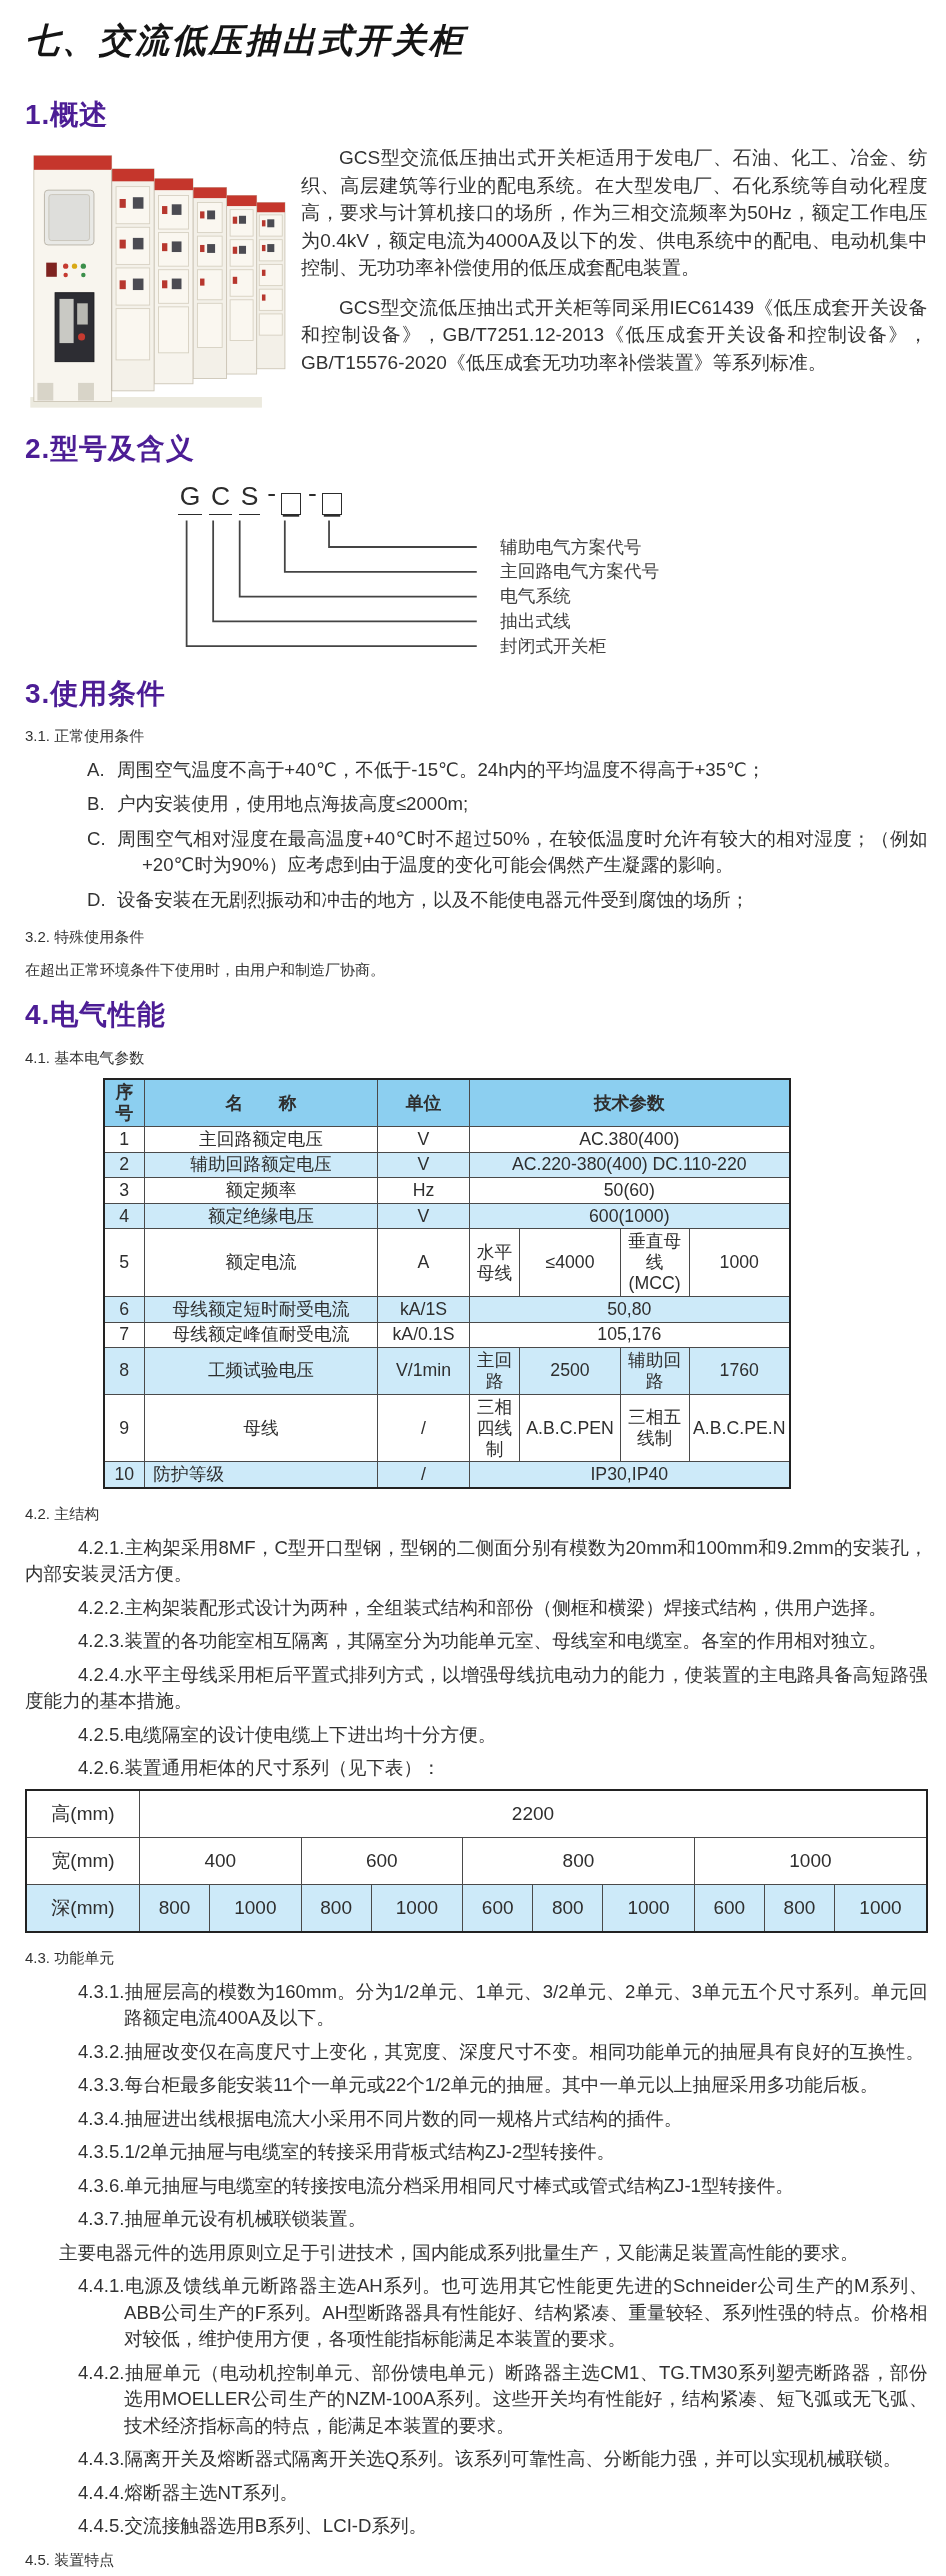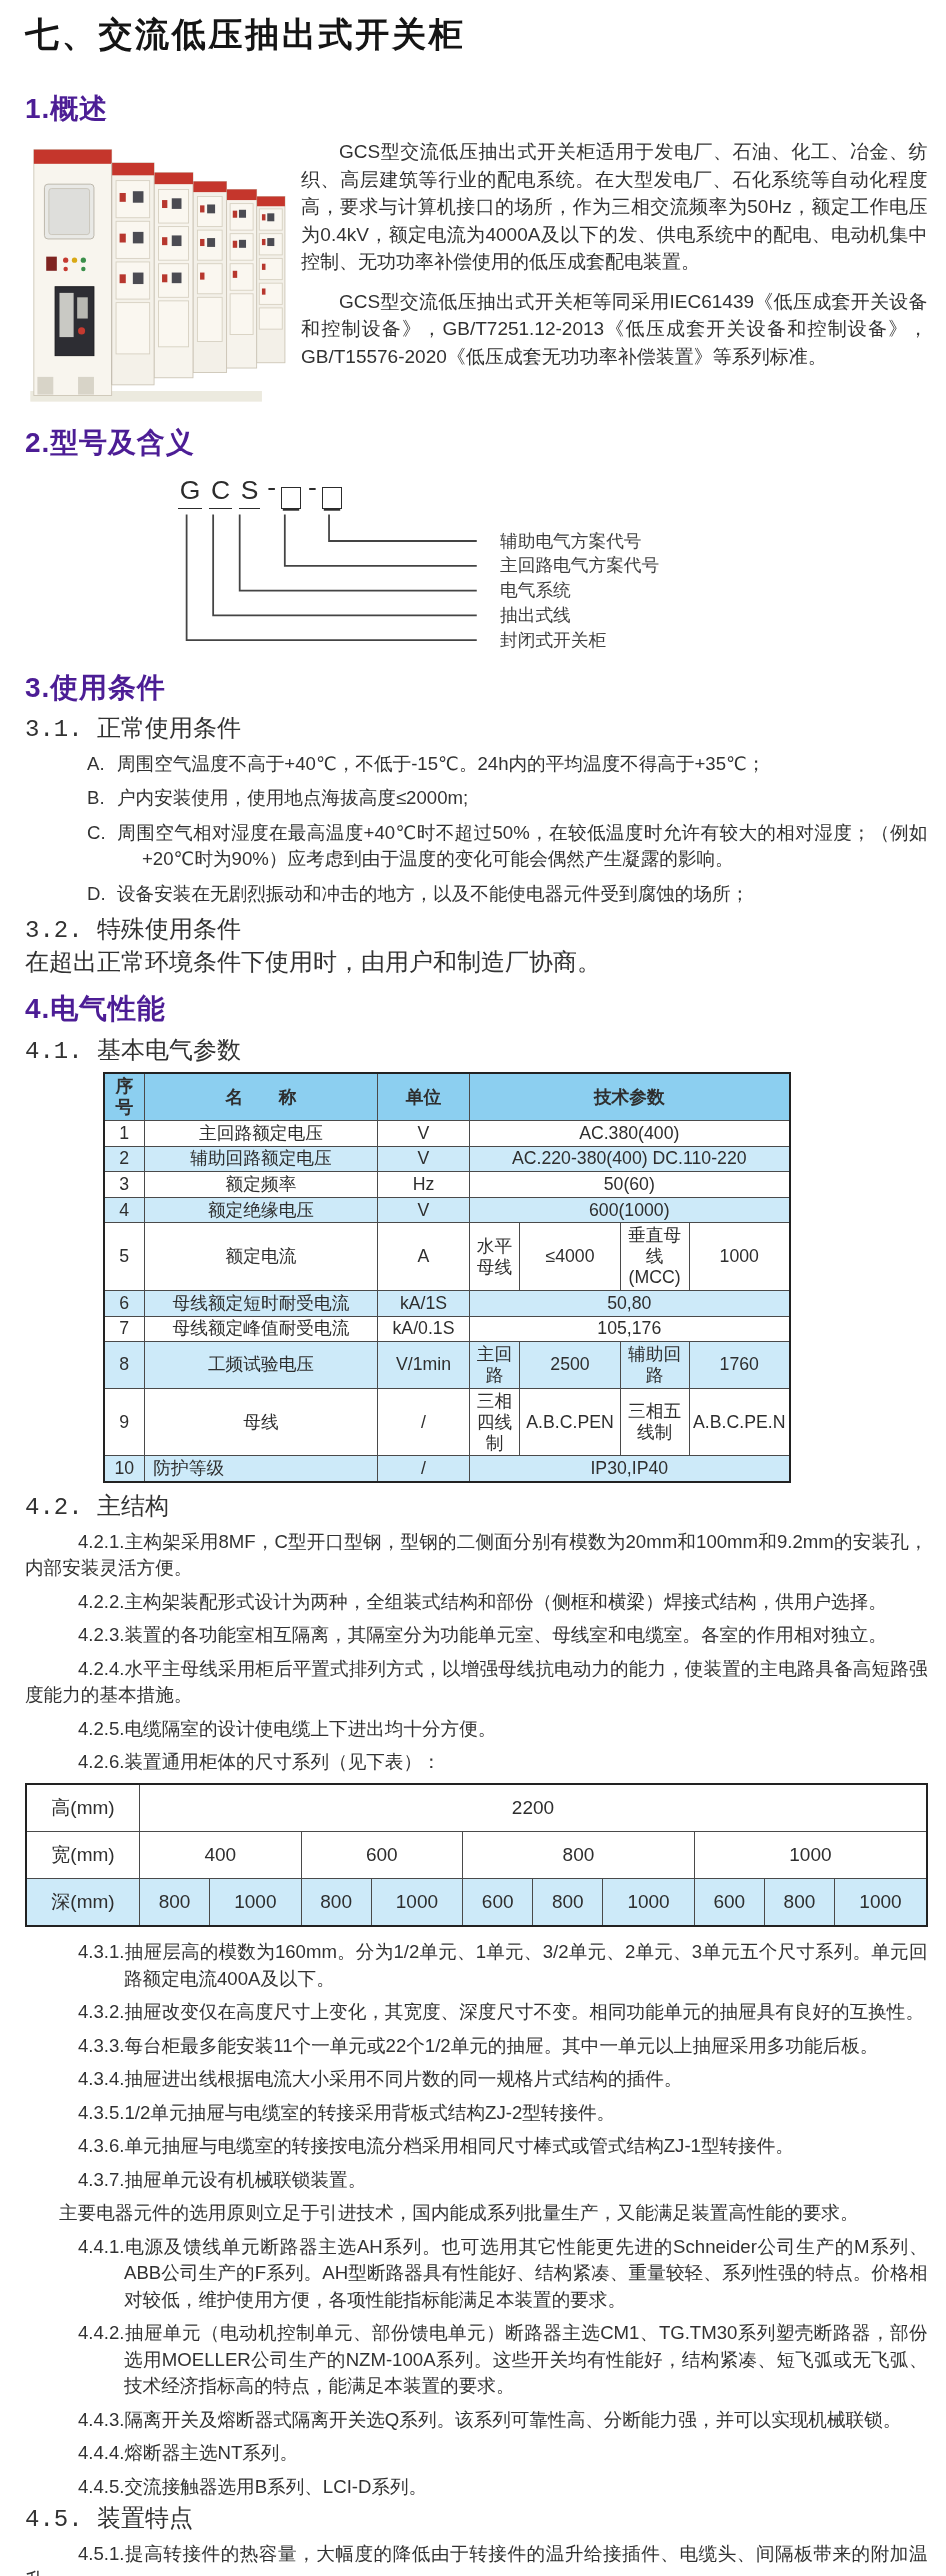--- a/index.html
+++ b/index.html
@@ -1,30 +1,30 @@
 <!DOCTYPE html>
 <html style="font-size:14px"><head>
 <meta charset="utf-8">
 <style>
   html,body{margin:0;padding:0;background:#ffffff;}
   body{width:947px;height:2576px;overflow:hidden;
        font-family:"Liberation Sans","DejaVu Sans",sans-serif;color:#323232;}
   .doc{padding:8.8px 19.5px 7px 25px;}
 
   
-  .main-title{font-size:34px;font-weight:900;color:#151515;
-              letter-spacing:2.7px;margin:3px 0 32px 0;}
+  .main-title{font-size:34px;font-weight:900;font-style:italic;color:#151515;
+              letter-spacing:2.7px;margin:9px 0 32px 0;}
   .sec-h{font-size:28px;font-weight:bold;color:#4c1d95;letter-spacing:0.9px;margin:12.4px 0 10.6px 0;}
 
   
   .para{font-size:19px;line-height:27.4px;text-align:justify;margin:0 0 12.4px 0;text-indent:2em;}
   .numbered{font-size:18.6px;line-height:26.5px;text-align:justify;margin:0 0 7px 0;text-indent:53px;}
   .numbered-hang{font-size:18.6px;line-height:26.5px;text-align:justify;margin:0 0 7px 0;
                  padding-left:99px;text-indent:-46px;}
-  .plain{font-size:24px;line-height:26.5px;margin:0 0 7px 0;font-family:Liberation Mono, monospace;}
+  .plain{font-size:15px;line-height:26.5px;margin:0 0 7px 0;}
   .cond-item{font-size:18.6px;line-height:26.5px;text-align:justify;margin:0 0 8px 0;
              padding-left:117px;text-indent:-55px;}
   .cond-label{display:inline-block;width:30px;text-indent:0;}
 
   
   .overview{display:flex;gap:9px;margin:1.8px 0 5.3px 0;}
   .photo-wrap{flex:0 0 267px;}
   .overview-text{flex:1;min-width:0;}
 
   
@@ -322,20 +322,21 @@
       <td>600</td>
       <td>800</td>
       <td>1000</td>
       <td>600</td>
       <td>800</td>
       <td>1000</td>
     </tr>
   </tbody>
     </table>
 
+  <p class="plain">4.3. 功能单元</p>
   <p class="numbered-hang">4.3.1.抽屉层高的模数为160mm。分为1/2单元、1单元、3/2单元、2单元、3单元五个尺寸系列。单元回路额定电流400A及以下。</p>
   <p class="numbered">4.3.2.抽屉改变仅在高度尺寸上变化，其宽度、深度尺寸不变。相同功能单元的抽屉具有良好的互换性。</p>
   <p class="numbered">4.3.3.每台柜最多能安装11个一单元或22个1/2单元的抽屉。其中一单元以上抽屉采用多功能后板。</p>
   <p class="numbered">4.3.4.抽屉进出线根据电流大小采用不同片数的同一规格片式结构的插件。</p>
   <p class="numbered">4.3.5.1/2单元抽屉与电缆室的转接采用背板式结构ZJ-2型转接件。</p>
   <p class="numbered">4.3.6.单元抽屉与电缆室的转接按电流分档采用相同尺寸棒式或管式结构ZJ-1型转接件。</p>
   <p class="numbered">4.3.7.抽屉单元设有机械联锁装置。</p>
 
   <p class="numbered" style="text-indent:34px">主要电器元件的选用原则立足于引进技术，国内能成系列批量生产，又能满足装置高性能的要求。</p>
   <p class="numbered-hang">4.4.1.电源及馈线单元断路器主选AH系列。也可选用其它性能更先进的Schneider公司生产的M系列、ABB公司生产的F系列。AH型断路器具有性能好、结构紧凑、重量较轻、系列性强的特点。价格相对较低，维护使用方便，各项性能指标能满足本装置的要求。</p>

